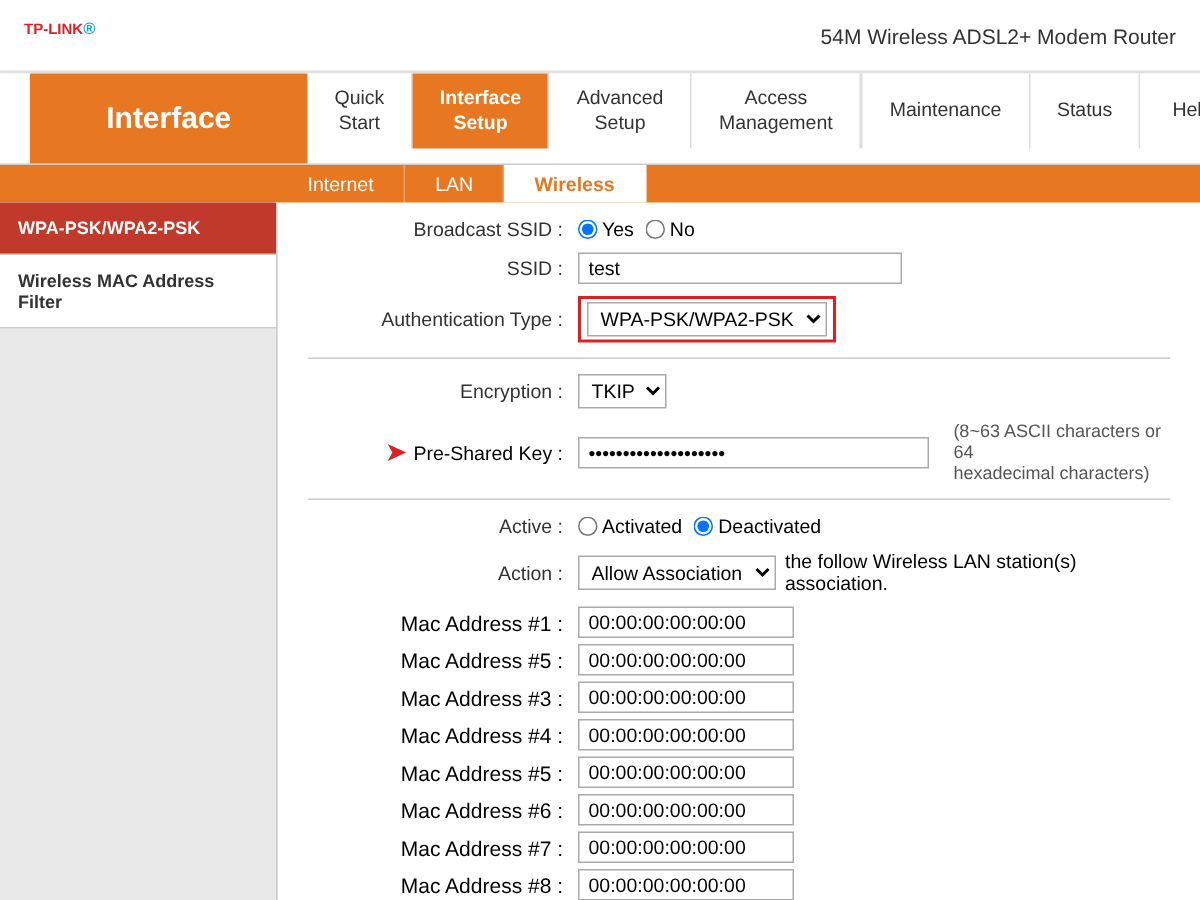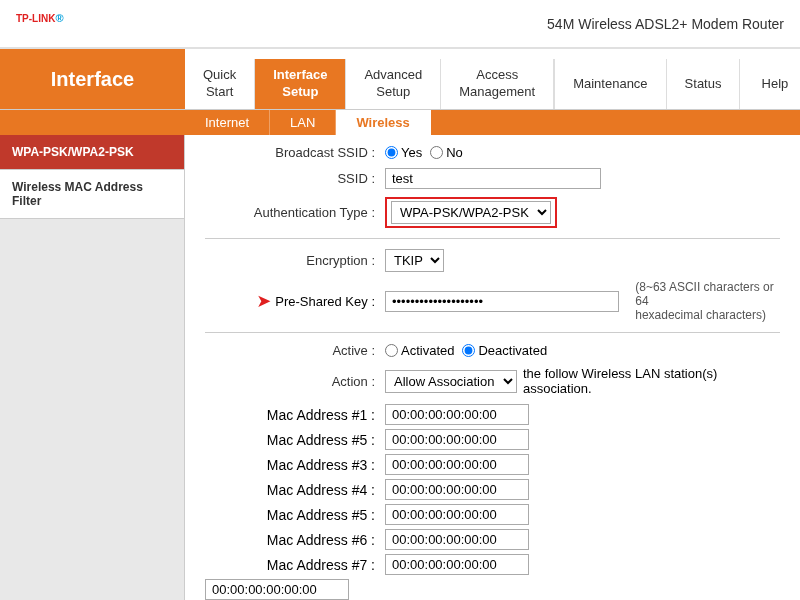--- a/index.html
+++ b/index.html
@@ -5,21 +5,21 @@
     * { margin: 0; padding: 0; box-sizing: border-box; }
     body { width: 800px; height: 600px; font-family: Arial, sans-serif; font-size: 13px; background: #fff; overflow: hidden; }
 
     
     #header { display: flex; align-items: center; justify-content: space-between; padding: 8px 16px; background: #fff; border-bottom: 2px solid #e0e0e0; }
     #logo { color: #009fdb; font-size: 26px; font-weight: bold; font-style: italic; }
     #logo span { color: #e02020; font-size: 10px; vertical-align: super; font-style: normal; }
     #device-title { font-size: 14px; color: #333; }
 
     
-    #nav { background: #fff; display: flex; align-items: flex-end; border-bottom: 1px solid #ccc; }
+    #nav { background: #fff; display: flex; align-items: flex-start; border-bottom: 1px solid #ccc; padding-left: 20px; }
     #sidebar-label { width: 185px; background: #e87722; color: #fff; font-size: 20px; font-weight: bold; display: flex; align-items: center; justify-content: center; padding: 10px; min-height: 60px; flex-shrink: 0; }
     #nav-tabs { display: flex; align-items: stretch; flex: 1; }
     .nav-tab { padding: 8px 18px; display: flex; flex-direction: column; align-items: center; justify-content: center; cursor: pointer; font-size: 13px; color: #333; border-right: 1px solid #ddd; min-width: 70px; text-align: center; line-height: 1.3; }
     .nav-tab.active { background: #e87722; color: #fff; font-weight: bold; }
     .nav-tab-right { margin-left: auto; display: flex; align-items: stretch; }
     .nav-tab-right .nav-tab { border-left: 1px solid #ddd; border-right: none; }
 
     
     #subnav { display: flex; background: #e87722; padding: 0 0 0 185px; }
     .subnav-tab { padding: 5px 20px; color: #fff; font-size: 13px; cursor: pointer; border-right: 1px solid rgba(255,255,255,0.3); }
@@ -205,18 +205,19 @@
   </div>
         <div class="mac-row">
     <div class="mac-label">Mac Address #6 :</div>
     <input type="text" class="mac-input" value="00:00:00:00:00:00" style="">
   </div>
         <div class="mac-row">
     <div class="mac-label">Mac Address #7 :</div>
     <input type="text" class="mac-input" value="00:00:00:00:00:00" style="">
   </div>
         <div class="mac-row">
+    <div class="mac-label">Mac Address #8 :</div>
     <input type="text" class="mac-input" value="00:00:00:00:00:00" style="">
   </div>
       </div>
 
   </div>
 </div>
 
 </body></html>

